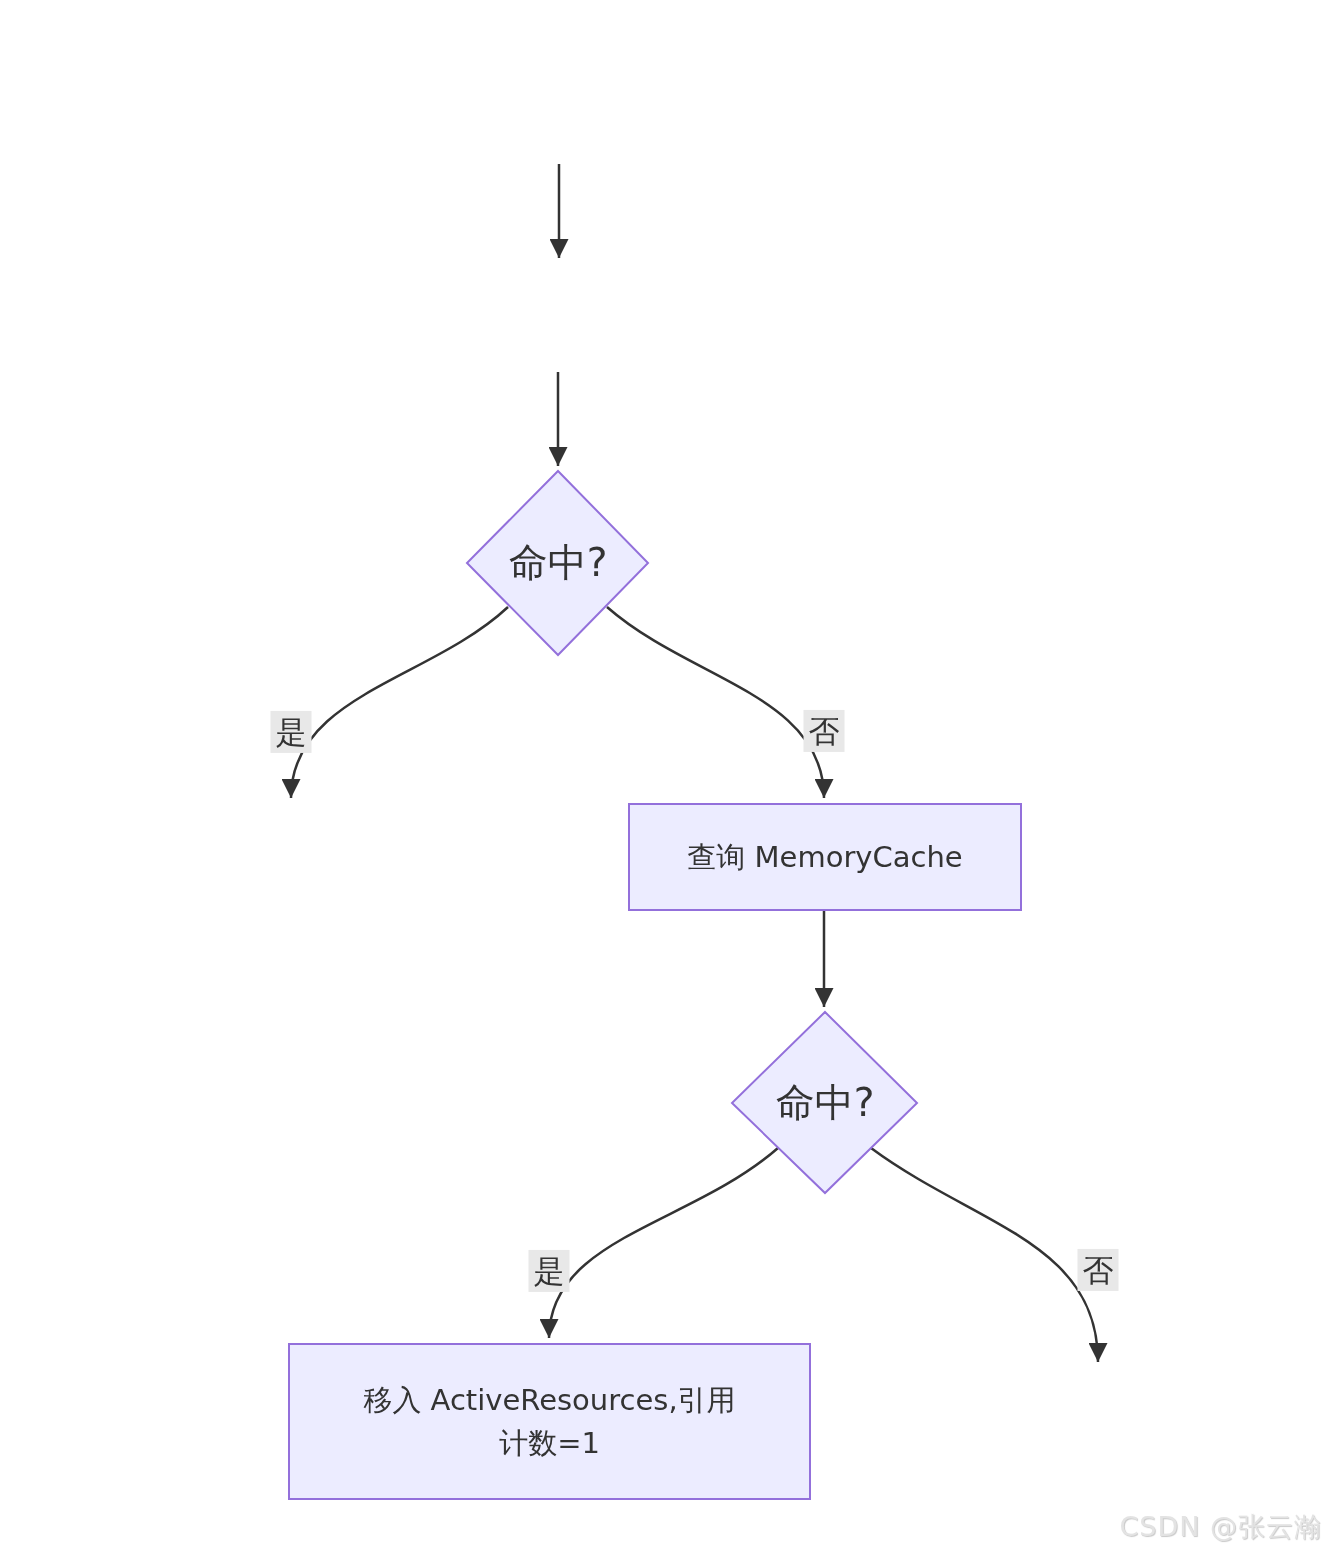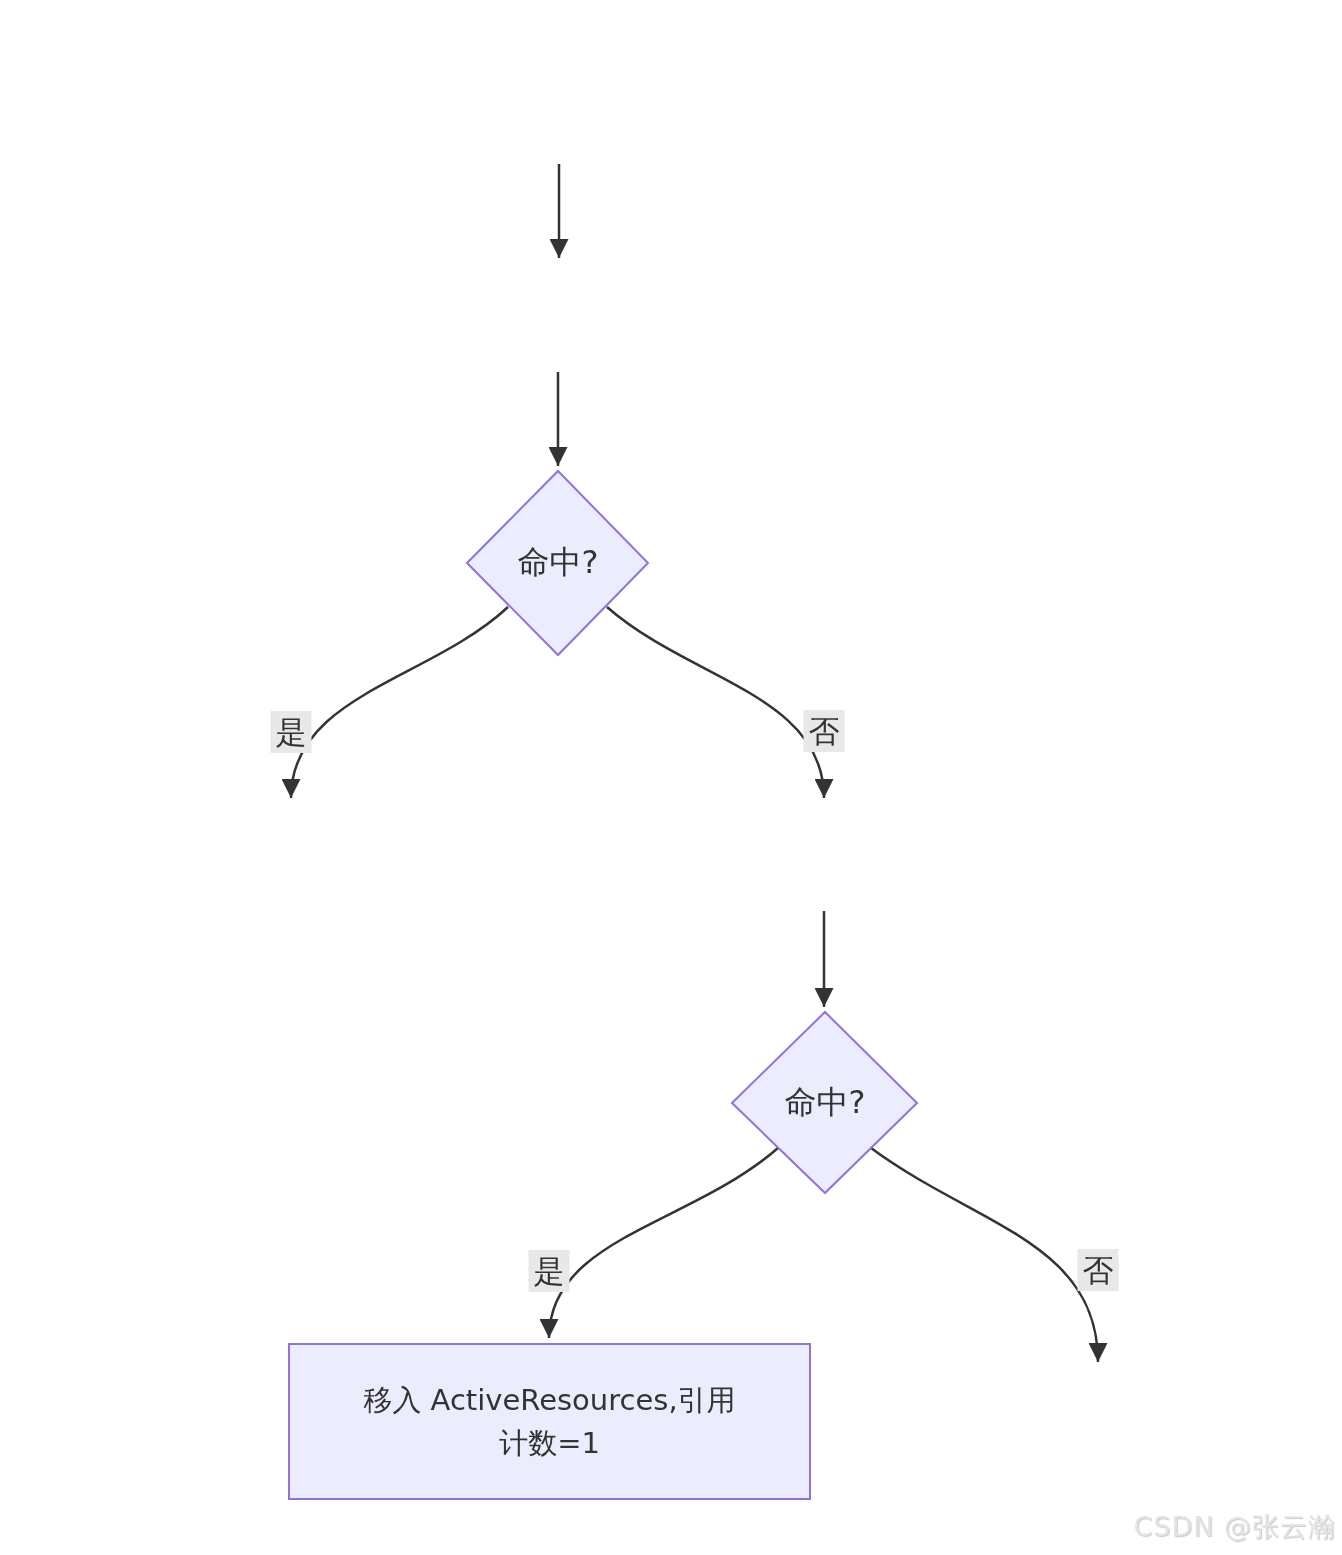--- a/index.html
+++ b/index.html
@@ -33,36 +33,36 @@
     justify-content: center;
     text-align: center;
     color: #333333;
     font-size: 29px;
     line-height: 1.45;
   }
   .diamond-label {
     position: absolute;
     transform: translate(-50%, -50%);
     color: #333333;
-    font-size: 32px;
+    font-size: 39px;
     white-space: nowrap;
   }
   .edge-label {
     position: absolute;
     transform: translate(-50%, -50%);
     background: #E8E8E8;
     color: #333333;
     font-size: 31px;
     padding: 4px 5px;
     line-height: 1.1;
     white-space: nowrap;
   }
   .watermark {
     position: absolute;
-    right: 6px;
+    right: 20px;
     bottom: 10px;
     font-size: 27px;
     color: #e3e3e3;
     text-shadow: 1px 1px 1px #c9c9c9;
     letter-spacing: 1px;
   }
 </style>
 </head>
 <body>
 
@@ -89,20 +89,23 @@
 
     <path d="M871 1148 C975 1225 1098 1242 1098 1362" fill="none" stroke="#333333" stroke-width="2.5" marker-end="url(#arrow)"></path>
 
     <polygon points="558,471 648,563 558,655 467,563" fill="#ECECFF" stroke="#9370DB" stroke-width="2"></polygon>
     <polygon points="825,1012 917,1103 825,1193 732,1103" fill="#ECECFF" stroke="#9370DB" stroke-width="2"></polygon>
   </svg>
 
 
 
 
+  <div class="node" style="left:628px; top:803px; width:394px; height:108px;">
+    <span>查询 MemoryCache</span>
+  </div>
 
   <div class="node" style="left:288px; top:1343px; width:523px; height:157px;">
     <span>移入 ActiveResources,引用</span>
     <span>计数=1</span>
   </div>
 
 
   <div class="diamond-label" style="left:558px; top:563px;">命中?</div>
   <div class="diamond-label" style="left:825px; top:1103px;">命中?</div>
 

